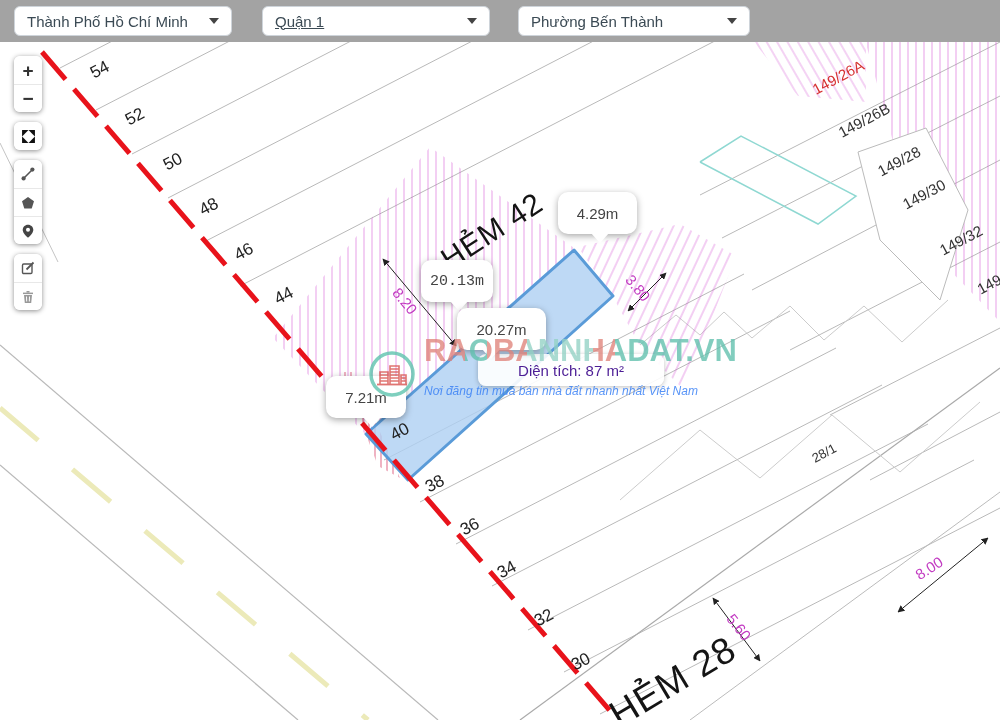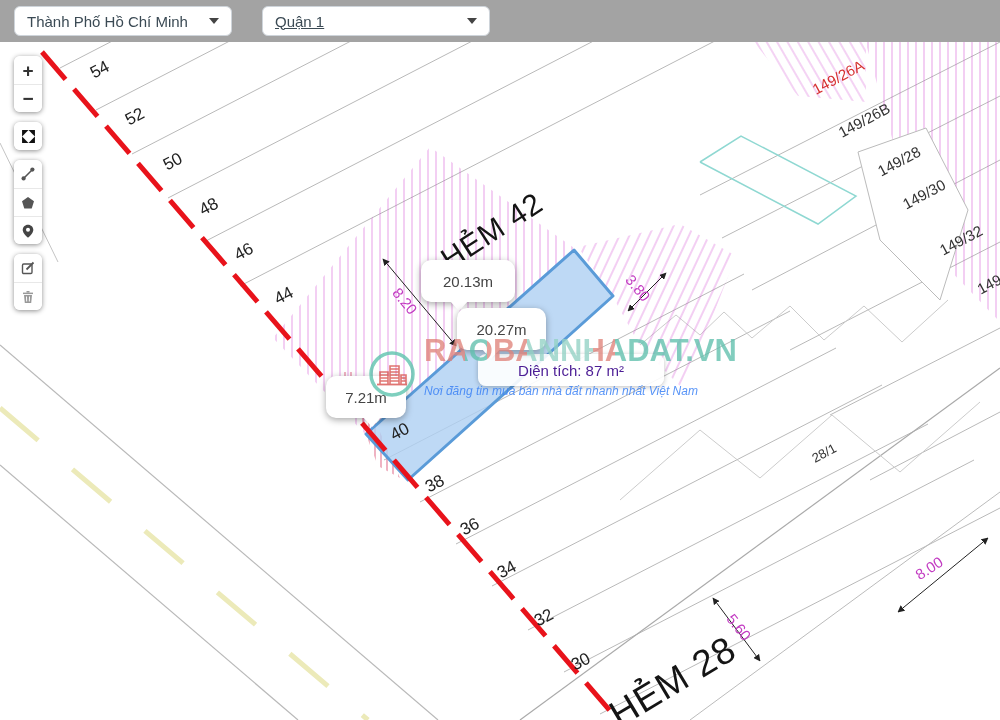--- a/index.html
+++ b/index.html
@@ -155,21 +155,25 @@
   <div class="maplabel housenum" style="left:924px;top:194px;">149/30</div>
   <div class="maplabel housenum" style="left:961px;top:240px;">149/32</div>
   <div class="maplabel housenum" style="left:991px;top:283px;">149/</div>
   <div class="maplabel housenum" style="left:824px;top:453px;font-size:13px;">28/1</div>
 
   <div class="dimlabel" style="left:405px;top:301px;">8.20</div>
   <div class="dimlabel" style="left:638px;top:288px;">3.80</div>
   <div class="dimlabel" style="left:739px;top:627px;transform:translate(-50%,-50%) rotate(52deg);">5.60</div>
   <div class="dimlabel" style="left:929px;top:568px;transform:translate(-50%,-50%) rotate(-33deg);">8.00</div>
 
-  <div class="tip" style="left:421px;top:260px;width:94px;height:42px;">
+  <div class="tip" style="left:558px;top:192px;width:79px;height:42px;">
+    <span>4.29m</span>
+    <div class="ptr" style="left:32px;"></div>
+  </div>
+  <div class="tip" style="left:421px;top:260px;width:72px;height:42px;font-family:Liberation Mono, monospace;">
     <span>20.13m</span>
     <div class="ptr" style="left:28px;"></div>
   </div>
   <div class="tip" style="left:457px;top:308px;width:89px;height:42px;">
     <span>20.27m</span>
     <div class="ptr" style="left:24px;"></div>
   </div>
   <div class="tip" style="left:326px;top:376px;width:80px;height:42px;">
     <span>7.21m</span>
     <div class="ptr" style="left:36px;"></div>
@@ -198,20 +202,24 @@
 
   <div id="topbar">
     <div class="dd" id="dd-city">
       <span>Thành Phố Hồ Chí Minh</span>
       <span class="caret"></span>
     </div>
     <div class="dd" id="dd-district">
       <span>Quận 1</span>
       <span class="caret"></span>
     </div>
+    <div class="dd" id="dd-ward">
+      <span>Phường Bến Thành</span>
+      <span class="caret"></span>
+    </div>
   </div>
 
   <div id="toolbar">
     <div class="tb-group">
       <button class="tb-btn">
         <span class="tb-txt">+</span>
       </button>
       <button class="tb-btn">
         <span class="tb-txt">−</span>
       </button>

